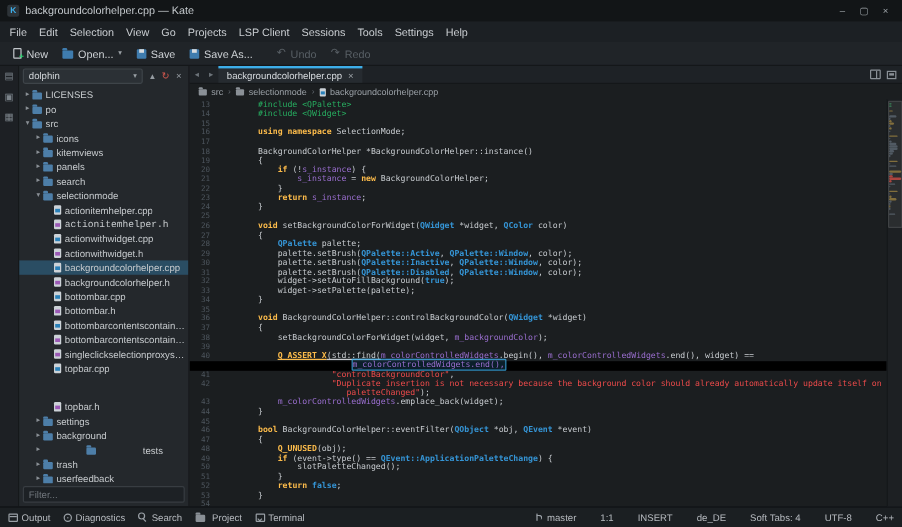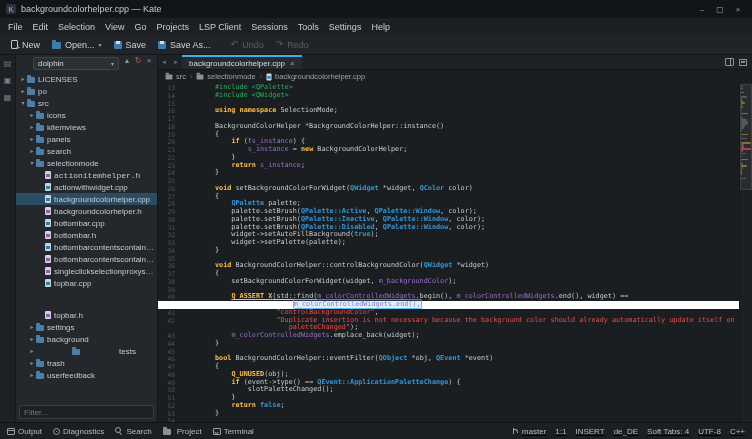--- a/index.html
+++ b/index.html
@@ -34,21 +34,21 @@
   .ic-undo-g, .ic-redo-g { color:#585f65; }
 
   
   .main { flex:1; display:flex; min-height:0; }
 
   .toolstrip { width:16px; background:#1d2024; border-right:1px solid #15181a; display:flex; flex-direction:column; align-items:center; padding-top:5px; gap:9px; flex:none; }
   .strip-icon { color:#7c848b; font-size:8px; line-height:1; }
 
   
   .sidebar { width:142px; background:#24282c; border-right:1px solid #141719; display:flex; flex-direction:column; flex:none; }
-  .sb-header { height:17px; display:flex; align-items:flex-start; gap:3px; padding:2px 3px; flex:none;margin-left:14px; }
+  .sb-header { height:17px; display:flex; align-items:center; gap:3px; padding:2px 3px; flex:none; }
   .combo { flex:1; display:flex; align-items:center; justify-content:space-between; background:#2b3035; border:1px solid #3e4449; border-radius:2px; height:13px; padding:0 4px; font-size:8px; color:#d2d6da; min-width:0; }
   .hdr-icon { font-size:8px; color:#959ba1; line-height:1; width:10px; text-align:center; }
   .hdr-icon.red { color:#d4584e; }
   .tree { flex:1; overflow:hidden; padding-top:1px; }
   .tree-row { height:12px; display:flex; align-items:center; font-size:8px; color:#c6cacd; padding-right:2px; }
   .tree-row.sel { background:#2a4d63; }
   .tw-arrow { width:8px; flex:none; color:#8a9096; font-size:6px; text-align:center; line-height:1; }
   .ic-folder { width:8px; height:6px; background:#4d7ea8; border-radius:1px; position:relative; flex:none; margin-right:3px; margin-top:1px; }
   .ic-folder::before { content:""; position:absolute; top:-2px; left:0; width:4px; height:2px; background:#4d7ea8; border-radius:1px 1px 0 0; }
   .ic-folder.gray, .ic-folder.gray::before { background:#8a9096; }
@@ -73,42 +73,42 @@
   .ic-winstack::after { content:""; position:absolute; left:1px; top:1px; right:1px; height:2px; background:#8a9096; }
 
   .breadcrumb { height:13px; display:flex; align-items:center; gap:4px; padding:0 7px; font-size:7.5px; color:#9ba1a7; flex:none; }
   .crumb { display:flex; align-items:center; gap:3px; }
   .crumb .ic-folder, .crumb .ic-file { margin-right:0; transform:scale(.85); }
   .crumb-sep { color:#5f666c; font-size:7px; }
 
   .code-wrap { flex:1; display:flex; min-height:0; position:relative; }
   .code-lines { flex:1; overflow:hidden; padding-top:1px; }
   .code-row { display:flex; height:7.75px; line-height:7.75px; font-family:"DejaVu Sans Mono",monospace; font-size:6.8px;gap:35px; }
-  .code-row.hlrow { background:#ffffff; }
+  .code-row.hlrow { background:#000000; }
   .gutter { width:22px; flex:none; text-align:right; padding-right:5px; color:#4d555d; font-size:6.3px; }
   .code-text { white-space:pre; }
   .tk-def { color:#c7cbcf; }
   .tk-kw  { color:#fdbc4b; font-weight:bold;text-align:center; }
   .tk-ty  { color:#3595d6; font-weight:bold; }
   .tk-bo  { color:#3595d6; font-weight:bold; }
   .tk-pre { color:#27ae60; }
   .tk-inc { color:#27ae60; }
   .tk-str { color:#ef4b4b; }
   .tk-mem { color:#9b6fd0; }
   .tk-u   { text-decoration:underline; }
   .tk-hlbox { background:rgba(61,174,233,.18); border:1px solid rgba(61,174,233,.75); border-radius:1px; }
 
   .minimap { width:13px; background:#1d2023; border-left:1px solid #15181a; position:relative; padding-top:2px; flex:none; }
   .mm-line { height:1.6px; margin:0.5px 0 0 1px; border-radius:1px; }
   .mm-view { position:absolute; left:0; right:0; top:1px; height:106px; background:rgba(255,255,255,.06); border:1px solid rgba(255,255,255,.10); border-radius:1px; }
 
   
   .statusbar { height:17px; background:#1b1f22; border-top:1px solid #101214; display:flex; align-items:center; padding:0 7px; flex:none; }
   .sb-left { display:flex; align-items:center; gap:11px; }
-  .sb-right { margin-left:auto; display:flex; align-items:flex-start; gap:9px;text-decoration:underline; }
+  .sb-right { margin-left:auto; display:flex; align-items:flex-start; gap:20px; }
   .sb-item { display:flex; align-items:center; gap:3px; font-size:8px; color:#b6babf; }
   .ic-output { width:8px; height:7px; border:1px solid #9aa0a6; border-radius:1px; position:relative; }
   .ic-output::before { content:""; position:absolute; left:0; right:0; top:1px; height:1px; background:#9aa0a6; }
   .ic-diag { width:7px; height:7px; border:1px solid #9aa0a6; border-radius:50%; position:relative; }
   .ic-diag::after { content:""; position:absolute; left:2px; top:2px; width:1px; height:1px; background:#9aa0a6; }
   .ic-search { width:8px; height:8px; position:relative; }
   .ic-search::before { content:""; position:absolute; width:4px; height:4px; border:1px solid #9aa0a6; border-radius:50%; left:0; top:0; }
   .ic-search::after { content:""; position:absolute; width:3px; height:1px; background:#9aa0a6; transform:rotate(45deg); left:4px; top:5.5px; }
   .ic-term { width:8px; height:7px; border:1px solid #9aa0a6; border-radius:1px; position:relative; }
   .ic-term::after { content:""; position:absolute; left:1px; top:2px; width:2px; height:2px; border-left:1px solid #9aa0a6; border-bottom:1px solid #9aa0a6; transform:rotate(-45deg); }
@@ -228,29 +228,39 @@
           <div class="tree-row" style="padding-left: 12px;">
             <span class="tw-arrow">▸</span>
             <span class="ic-folder"></span>
             <span class="tree-label">search</span>
           </div>
           <div class="tree-row" style="padding-left: 12px;">
             <span class="tw-arrow">▾</span>
             <span class="ic-folder"></span>
             <span class="tree-label">selectionmode</span>
           </div>
+          <div class="tree-row" style="padding-left: 21px;">
+            <span class="tw-arrow"></span>
+            <span class="ic-file cpp"></span>
+            <span class="tree-label">actionitemhelper.cpp</span>
+          </div>
           <div class="tree-row" style="padding-left: 21px; font-family: Liberation Mono, monospace;">
             <span class="tw-arrow"></span>
             <span class="ic-file h"></span>
             <span class="tree-label">actionitemhelper.h</span>
           </div>
           <div class="tree-row" style="padding-left: 21px;">
             <span class="tw-arrow"></span>
             <span class="ic-file cpp"></span>
             <span class="tree-label">actionwithwidget.cpp</span>
+          </div>
+          <div class="tree-row" style="padding-left: 21px;">
+            <span class="tw-arrow"></span>
+            <span class="ic-file h"></span>
+            <span class="tree-label">actionwithwidget.h</span>
           </div>
           <div class="tree-row sel" style="padding-left: 21px;">
             <span class="tw-arrow"></span>
             <span class="ic-file cpp"></span>
             <span class="tree-label">backgroundcolorhelper.cpp</span>
           </div>
           <div class="tree-row" style="padding-left: 21px;">
             <span class="tw-arrow"></span>
             <span class="ic-file h"></span>
             <span class="tree-label">backgroundcolorhelper.h</span>

